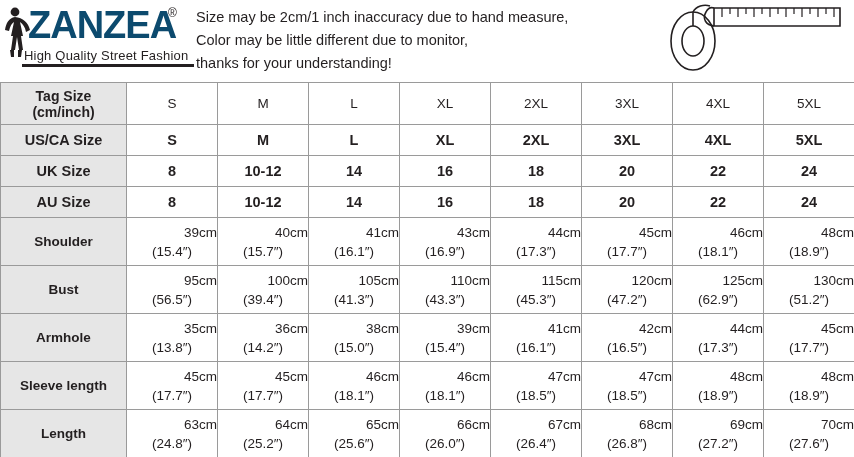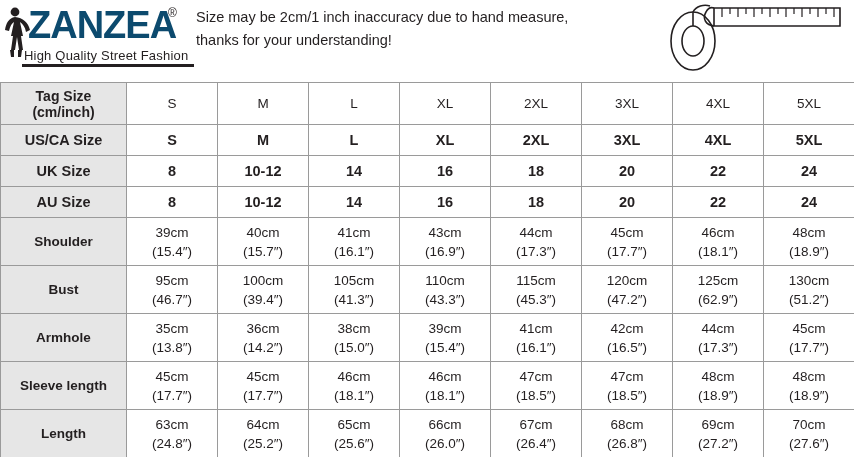--- a/index.html
+++ b/index.html
@@ -78,21 +78,21 @@
     font-weight: bold;
     font-size: 14px;
   }
   td.rowlabel .sub { display: block; font-weight: bold; font-size: 14px; }
 
   tr.head td { font-weight: bold; font-size: 14.5px; }
   tr.head { height: 31px; padding-left: 32px; }
   tr.size-head { height: 42px; margin-top: 18px; }
   tr.meas { height: 48px; }
   tr.meas td.val { line-height: 19px; }
-  .cm { display: block; }
+  .cm { display: block; text-align: right; }
   .inch { display: block; }
 </style>
 </head>
 <body>
 
 <div class="page">
 
   <div class="header">
 
     <div class="brand">
@@ -103,20 +103,21 @@
         <path d="M16 44 L16 51 L19 51 L20 44 Z" fill="#231f20"></path>
       </svg>
       <div class="brand-name">ZANZEA</div>
       <div class="brand-reg">®</div>
       <div class="brand-rule"></div>
       <div class="brand-tag">High Quality Street Fashion</div>
     </div>
 
     <div class="notes">
       <div>Size may be 2cm/1 inch inaccuracy due to hand measure,</div>
+      <div>Color may be little different due to monitor,</div>
       <div>thanks for your understanding!</div>
     </div>
 
     <svg class="tape" viewBox="0 0 186 76">
       <g fill="none" stroke="#231f20" stroke-width="1.6">
         <ellipse cx="31" cy="41" rx="22" ry="29"></ellipse>
         <ellipse cx="31" cy="41" rx="11" ry="15"></ellipse>
         <path d="M31 26 L31 12"></path>
         <path d="M31 12 C34 6 42 4 48 6"></path>
         <path d="M52 8 L178 8 L178 26 L52 26 Z"></path>
@@ -240,21 +241,21 @@
         <td class="val">
           <span class="cm">48cm</span>
           <span class="inch">(18.9″)</span>
         </td>
       </tr>
 
       <tr class="meas">
         <td class="rowlabel">Bust</td>
         <td class="val">
           <span class="cm">95cm</span>
-          <span class="inch">(46.7″)</span>
+          <span class="inch">(56.5″)</span>
         </td>
         <td class="val">
           <span class="cm">100cm</span>
           <span class="inch">(39.4″)</span>
         </td>
         <td class="val">
           <span class="cm">105cm</span>
           <span class="inch">(41.3″)</span>
         </td>
         <td class="val">

